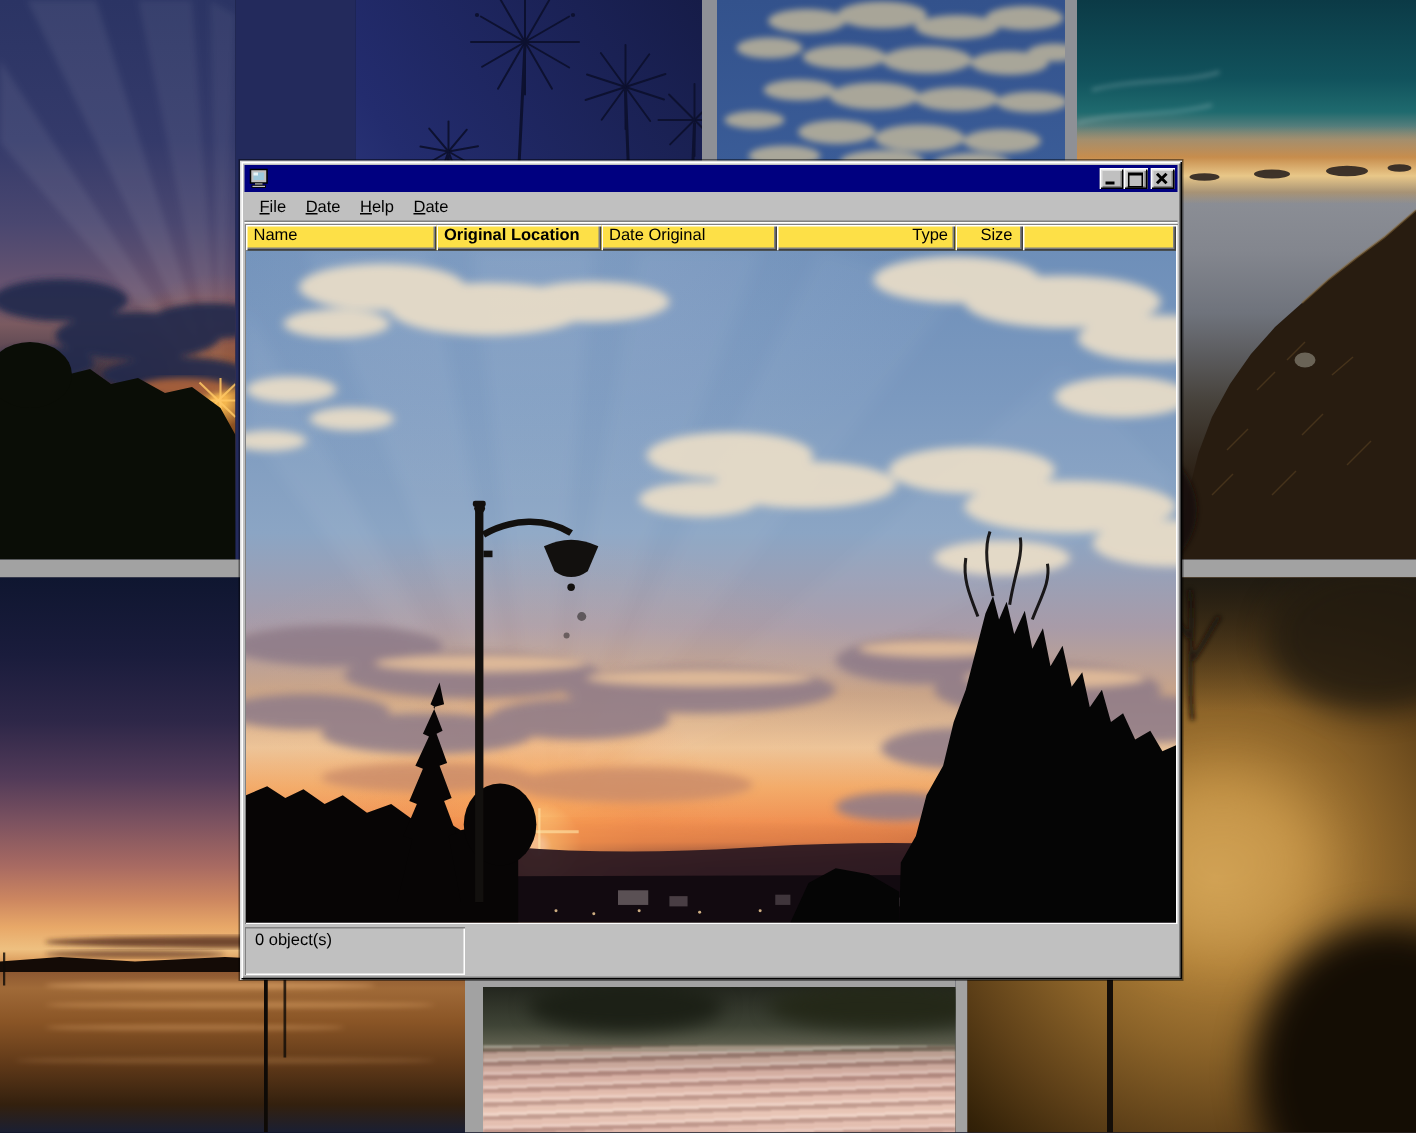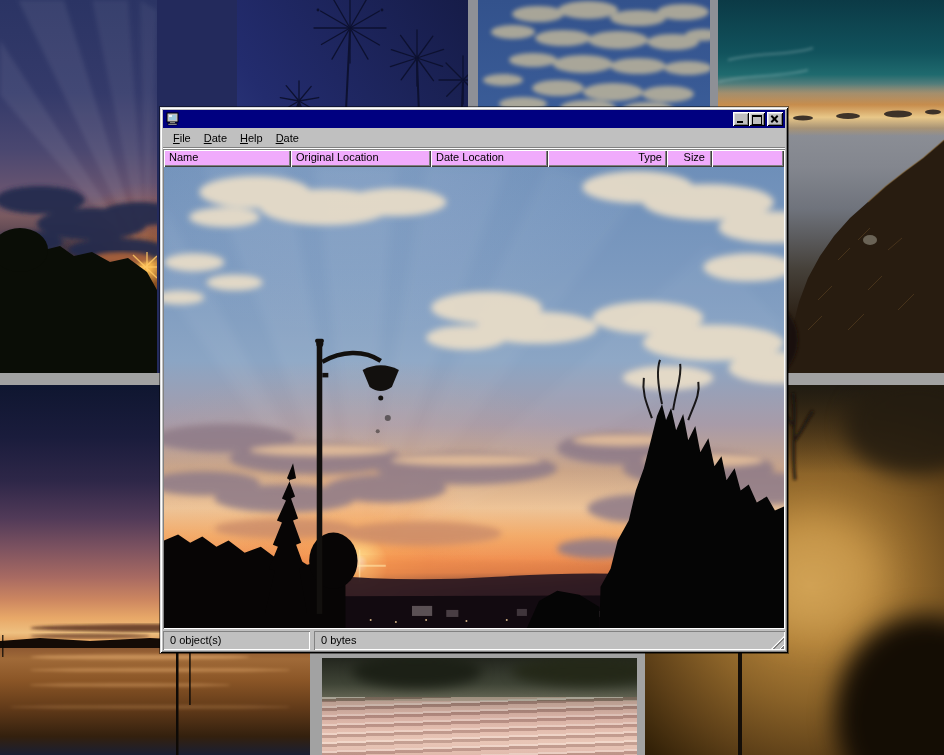--- a/index.html
+++ b/index.html
@@ -87,36 +87,36 @@
   .tbtn.close::after  { transform:rotate(-45deg); }
 
   #menubar { height:19px; display:flex; align-items:center; padding-left:4px; flex:0 0 auto; }
   .menu-item { font-size:11px; color:#000; padding:2px 7px 2px 6px; }
   .menu-item::first-letter { text-decoration:underline; }
   #menu-divider { height:0; border-top:1px solid #808080; border-bottom:1px solid #fff; flex:0 0 auto; }
 
   #listview { flex:1 1 auto; display:flex; flex-direction:column; min-height:0;
     box-shadow: inset 1px 1px 0 #828282, inset -1px -1px 0 #fff; padding:1px; }
   #header-row { height:17px; display:flex; flex:0 0 auto; background:#c0c0c0; }
-  .hcell { font-size:11px; color:#000; padding:1px 5px 0 5px; background:#f0abfc; overflow:hidden; white-space:nowrap;
+  .hcell { font-size:11px; color:#000; padding:1px 5px 0 5px; background:#fde047; overflow:hidden; white-space:nowrap;
     box-shadow: inset 1px 1px 0 #fff, inset -1px -1px 0 #404040, inset -2px -2px 0 #808080; }
-  .hc-name { width:127px; } .hc-loc { width:140px; } .hc-date { width:117px; }
+  .hc-name { width:127px; } .hc-loc { width:110px;font-weight:bold; } .hc-date { width:117px; }
   .hc-type { width:119px;text-align:right; } .hc-size { width:45px; text-align:right; padding-right:7px; }
   .hc-fill { flex:1 1 auto; }
 
   #content { flex:1 1 auto; position:relative; overflow:hidden; background:#000; min-height:0; }
   #photo { position:absolute; inset:0;
     background:
       radial-gradient(circle at 194px 397px, rgba(255,248,214,.95) 0 4px, rgba(255,216,130,.85) 10px, rgba(248,160,80,.5) 30px, rgba(240,140,70,.22) 70px, rgba(240,140,70,0) 125px),
       radial-gradient(ellipse 430px 300px at 194px 400px, rgba(255,190,120,.22), rgba(255,190,120,0) 70%),
       radial-gradient(ellipse 500px 320px at 30% -5%, rgba(220,230,240,.16), rgba(220,230,240,0) 60%),
       linear-gradient(180deg,#6e8fb9 0%,#7b99bf 22%,#8ba5c4 42%,#a89ba8 56%,#c9a488 66%,#ecc49a 74%,#f2a968 80%,#ef8d50 85%,#c36a40 88%,#52282c 89.5%,#2a161c 93%,#140a10 100%); }
   #photo svg { position:absolute; inset:0; width:100%; height:100%; }
 
-  #statusbar { flex:0 0 auto; height:19px; margin-top:2px; display:flex; gap:4px; }
+  #statusbar { flex:0 0 auto; height:32px; margin-top:2px; display:flex; gap:4px; }
   .spanel { box-shadow: inset 1px 1px 0 #828282, inset -1px -1px 0 #fff;
     font-size:11px; color:#000; padding:3px 7px 0 7px; white-space:nowrap; overflow:hidden; }
   .sp1 { width:147px; flex:0 0 auto; }
   .sp2 { flex:1 1 auto; position:relative; }
   #grip { position:absolute; right:1px; bottom:1px; width:13px; height:13px; cursor:nwse-resize;
     background:repeating-linear-gradient(135deg, rgba(0,0,0,0) 0 3px, #fff 3px 4px, #808080 4px 6px);
     clip-path:polygon(100% 0, 100% 100%, 0 100%); }
 </style>
 </head>
 <body>
@@ -377,21 +377,21 @@
       <span class="menu-item">Date</span>
       <span class="menu-item">Help</span>
       <span class="menu-item">Date</span>
     </div>
     <div id="menu-divider"></div>
 
     <div id="listview">
       <div id="header-row">
         <div class="hcell hc-name">Name</div>
         <div class="hcell hc-loc">Original Location</div>
-        <div class="hcell hc-date">Date Location</div>
+        <div class="hcell hc-date">Date Original</div>
         <div class="hcell hc-type">Type</div>
         <div class="hcell hc-size">Size</div>
         <div class="hcell hc-fill"></div>
       </div>
 
       <div id="content">
         <div id="photo">
           <svg viewBox="0 0 615 459" preserveAspectRatio="none">
             <defs>
               <filter id="b3">
@@ -511,20 +511,16 @@
                 <path d="M484,250 C478,234 474,224 476,210"></path>
               </g>
             </g>
           </svg>
         </div>
       </div>
     </div>
 
     <div id="statusbar">
       <div class="spanel sp1">0 object(s)</div>
-      <div class="spanel sp2">
-        <span>0 bytes</span>
-        <div id="grip"></div>
-      </div>
     </div>
   </div>
 
 </div>
 
 </body></html>

